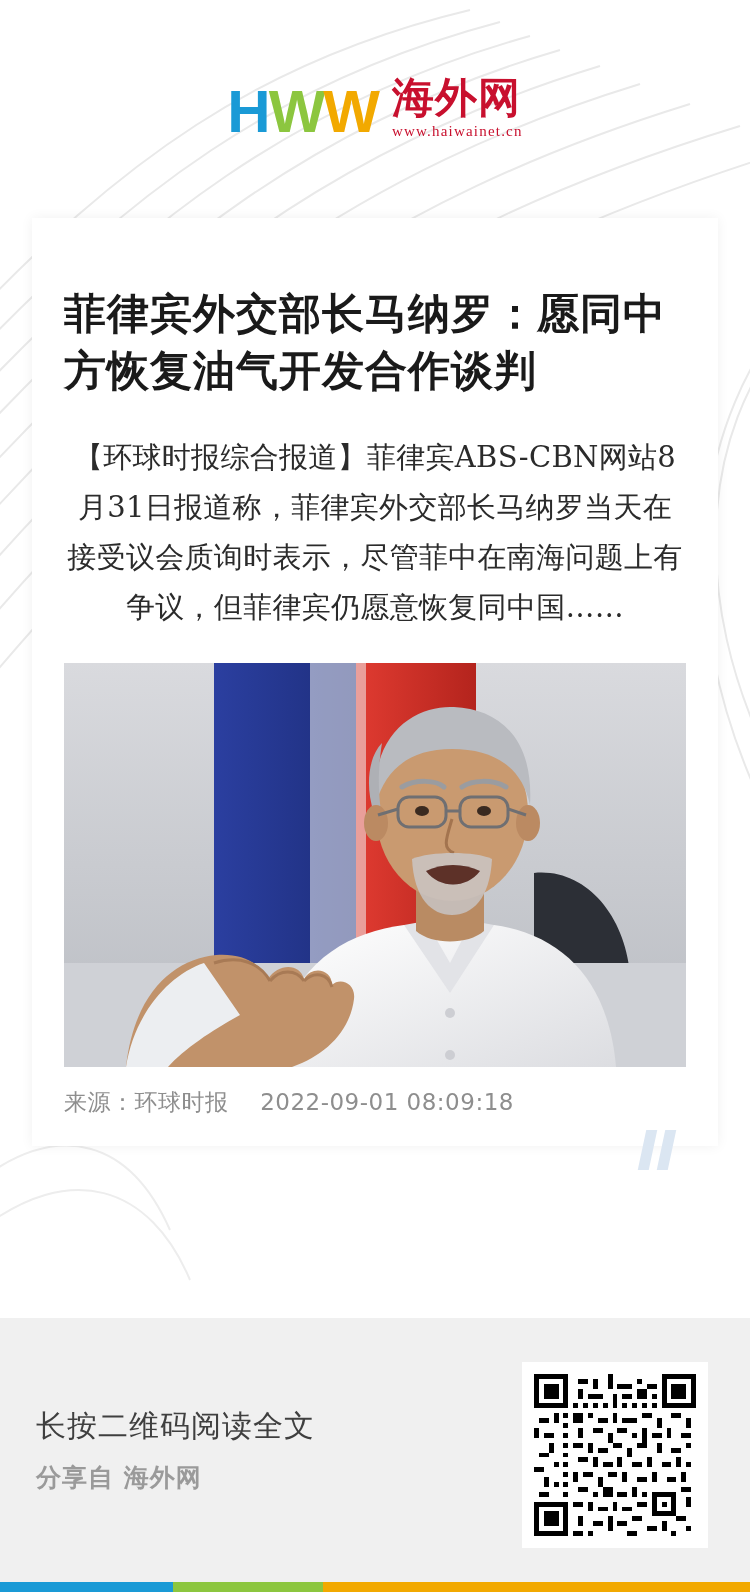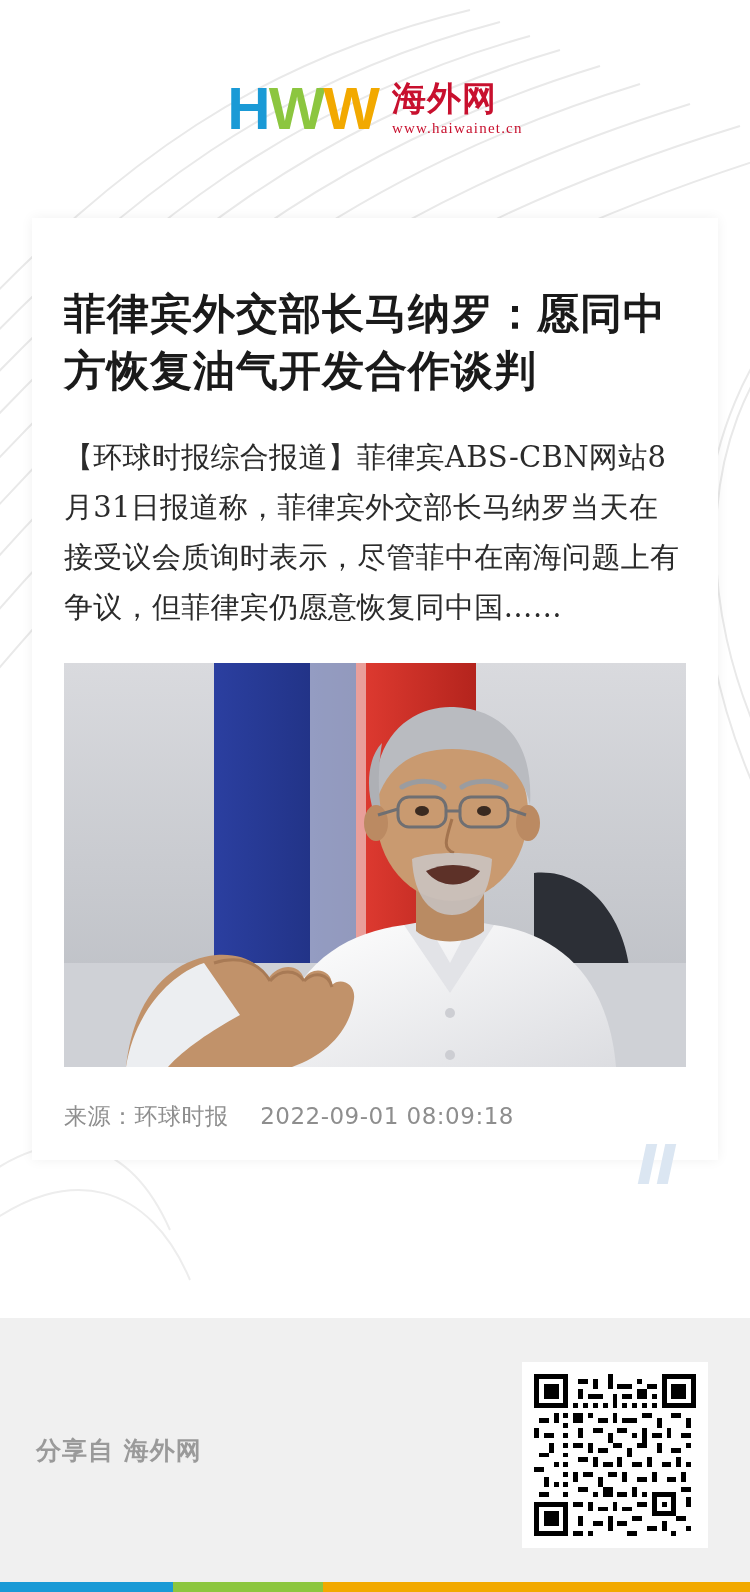--- a/index.html
+++ b/index.html
@@ -52,21 +52,21 @@
   .logo-right {
     display: flex;
     flex-direction: column;
     align-items: flex-start;
     padding-bottom: 2px;
   }
   .logo-cn {
     color: #c8102e;
     font-family: "DejaVu Sans", sans-serif;
     font-weight: bold;
-    font-size: 34px;
+    font-size: 42px;
     line-height: 1.05;
     letter-spacing: 1px;
   }
   .logo-url {
     color: #c8102e;
     font-family: "Liberation Serif", serif;
     font-weight: normal;
     font-size: 15px;
     letter-spacing: 1.2px;
     margin-top: 3px;
@@ -91,34 +91,35 @@
     letter-spacing: 1px;
     margin: 8px 0 34px 0;
   }
   .summary {
     font-family: "DejaVu Serif", serif;
     font-size: 29px;
     line-height: 1.72;
     color: #2b2b2b;
     margin: 0 0 30px 0;
     letter-spacing: 0.3px;
+    text-align: center;
   }
 
   
   .photo {
     width: 622px;
     height: 404px;
     position: relative;
     overflow: hidden;
     background: #2b2f38;
   }
   .photo svg { display: block; }
 
   .meta {
-    margin-top: 34px;
+    margin-top: 20px;
     font-family: "DejaVu Sans", sans-serif;
     font-size: 23px;
     color: #8e8e8e;
     letter-spacing: 0.5px;
   }
   .meta .sep { display: inline-block; width: 16px; }
 
   
   .quote-marks {
     position: absolute;
@@ -314,20 +315,21 @@
   </div>
 
   <div class="quote-marks">
     <i></i>
       <i></i>
   </div>
 </div>
 
 <div class="footer">
   <div class="footer-text">
+    <div class="footer-main">长按二维码阅读全文</div>
     <div class="footer-sub">分享自 海外网</div>
   </div>
   <div class="qr-box">
     <svg width="162" height="162" viewBox="0 0 33 33" shape-rendering="crispEdges">
       <rect width="33" height="33" fill="#ffffff"></rect>
       <g fill="#000000">
 
         <rect x="0" y="0" width="7" height="1"></rect>
           <rect x="0" y="6" width="7" height="1"></rect>
         <rect x="0" y="0" width="1" height="7"></rect>

